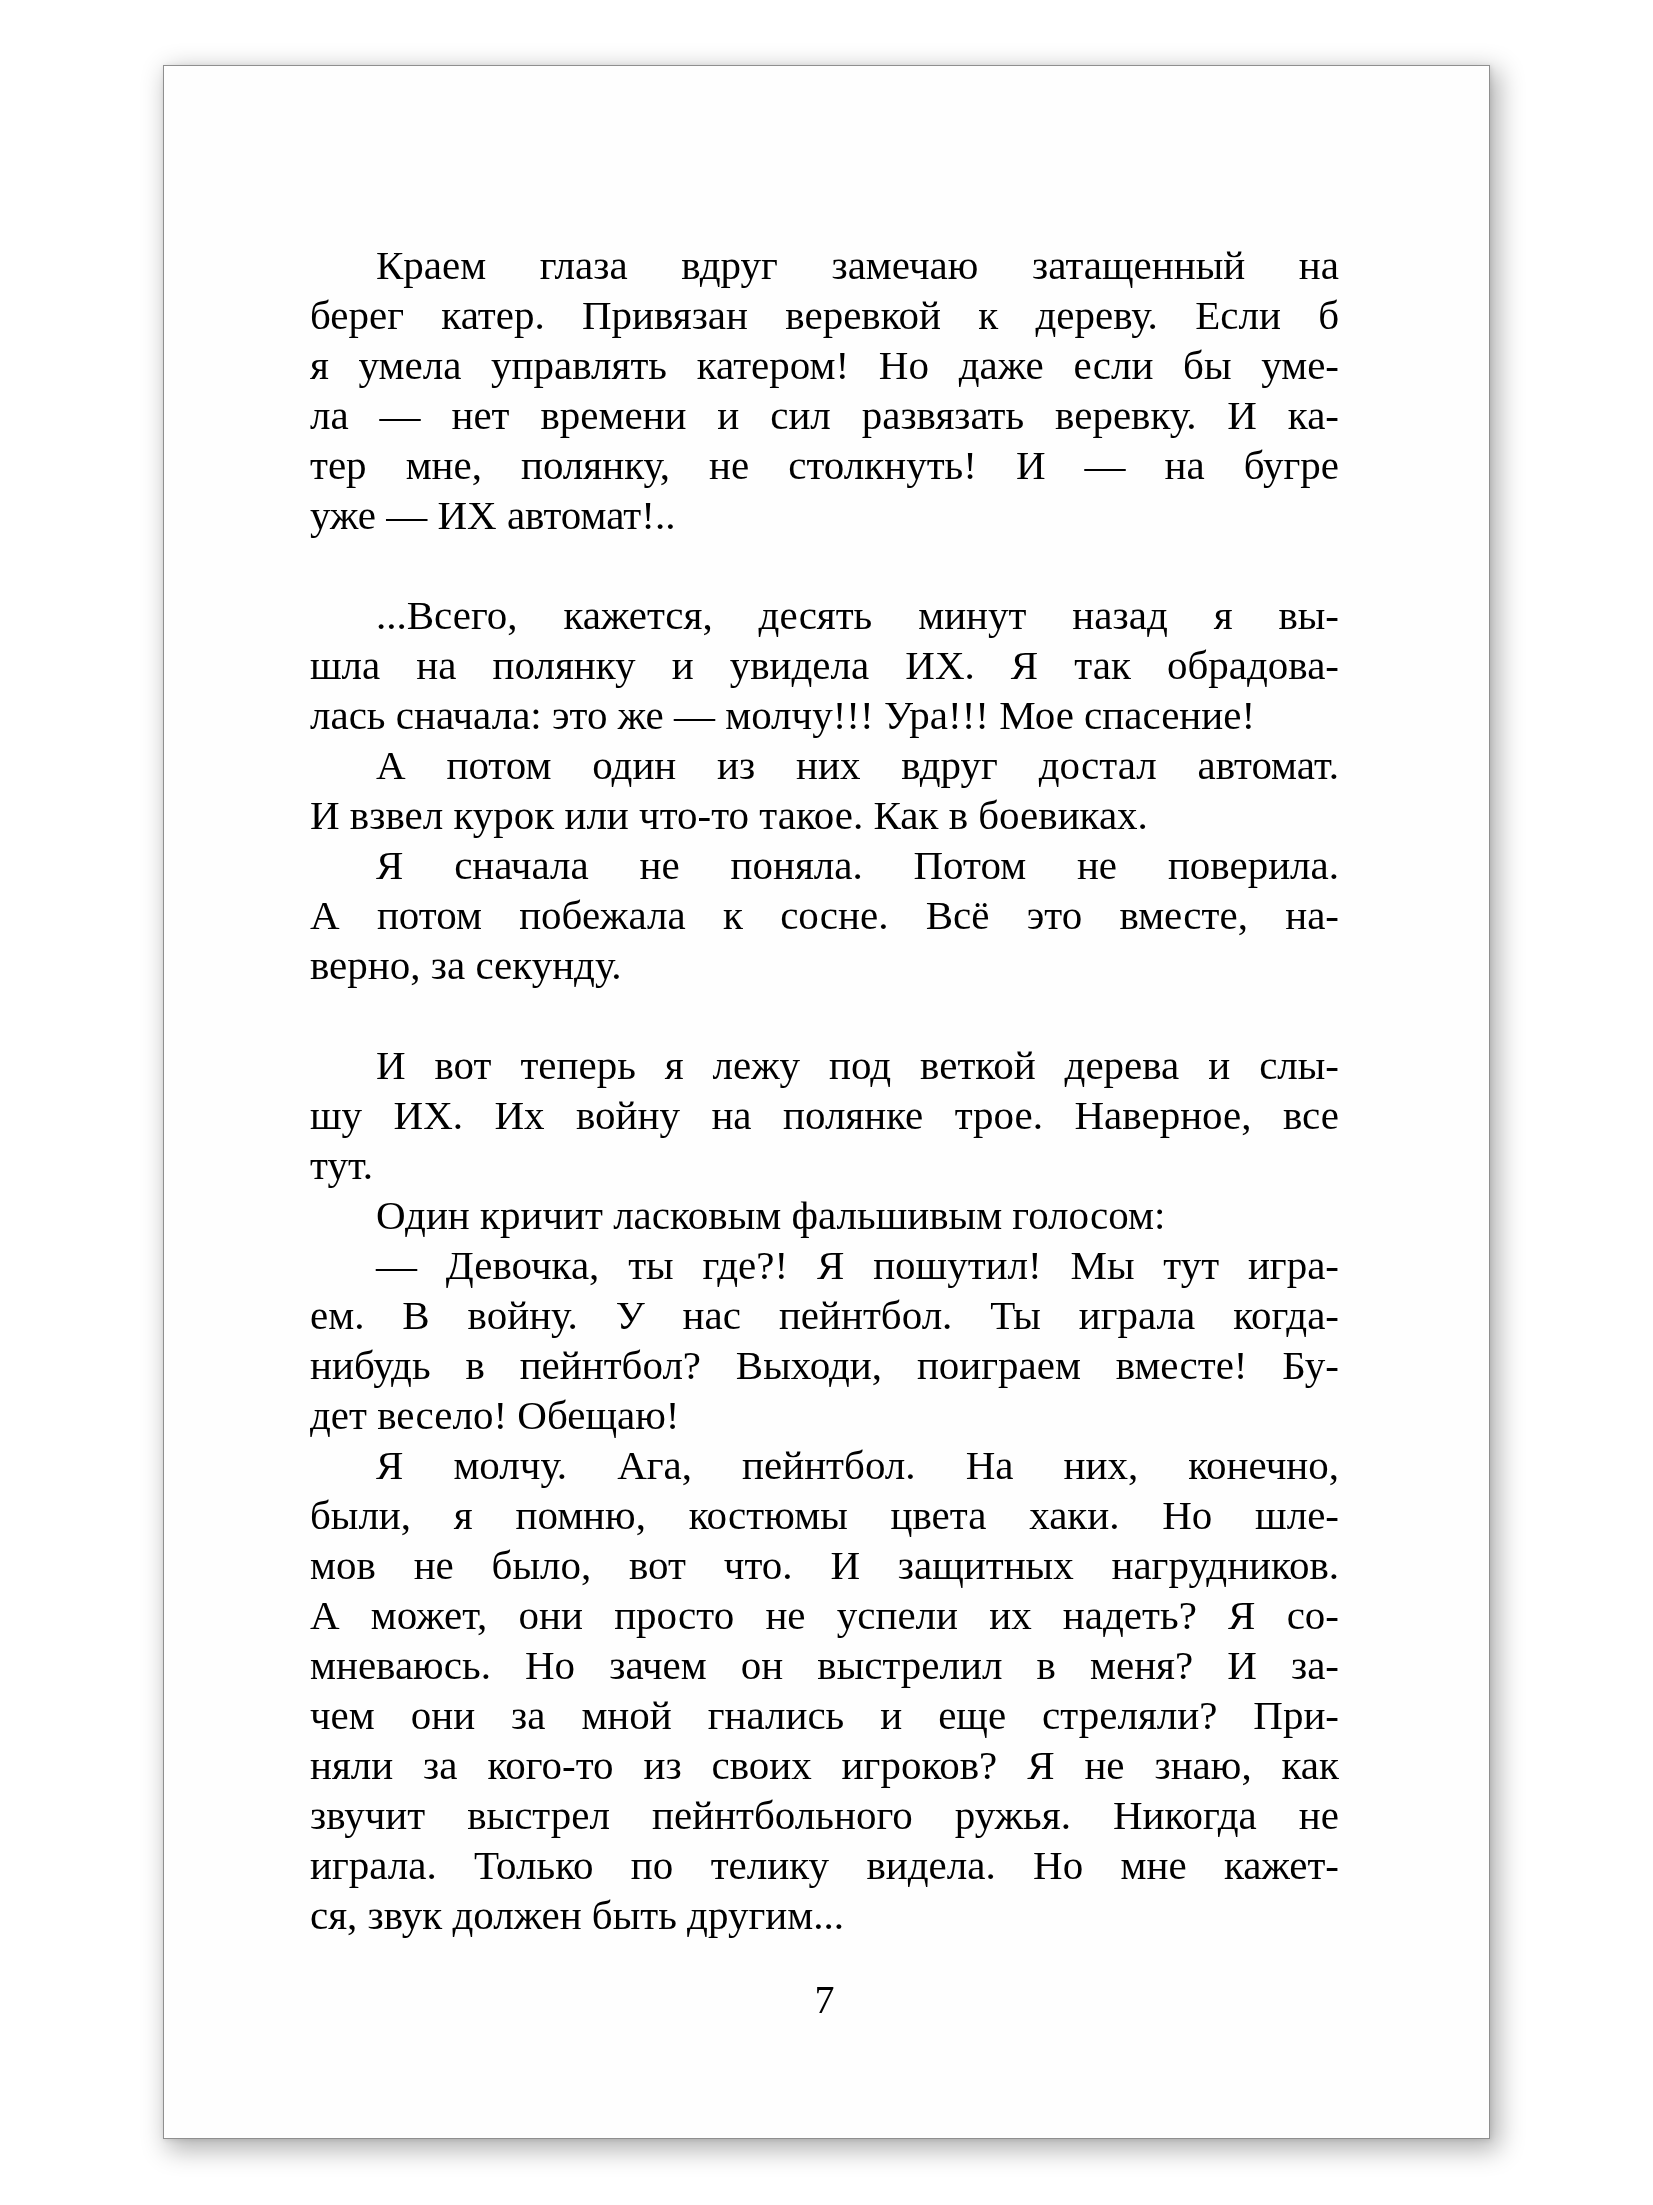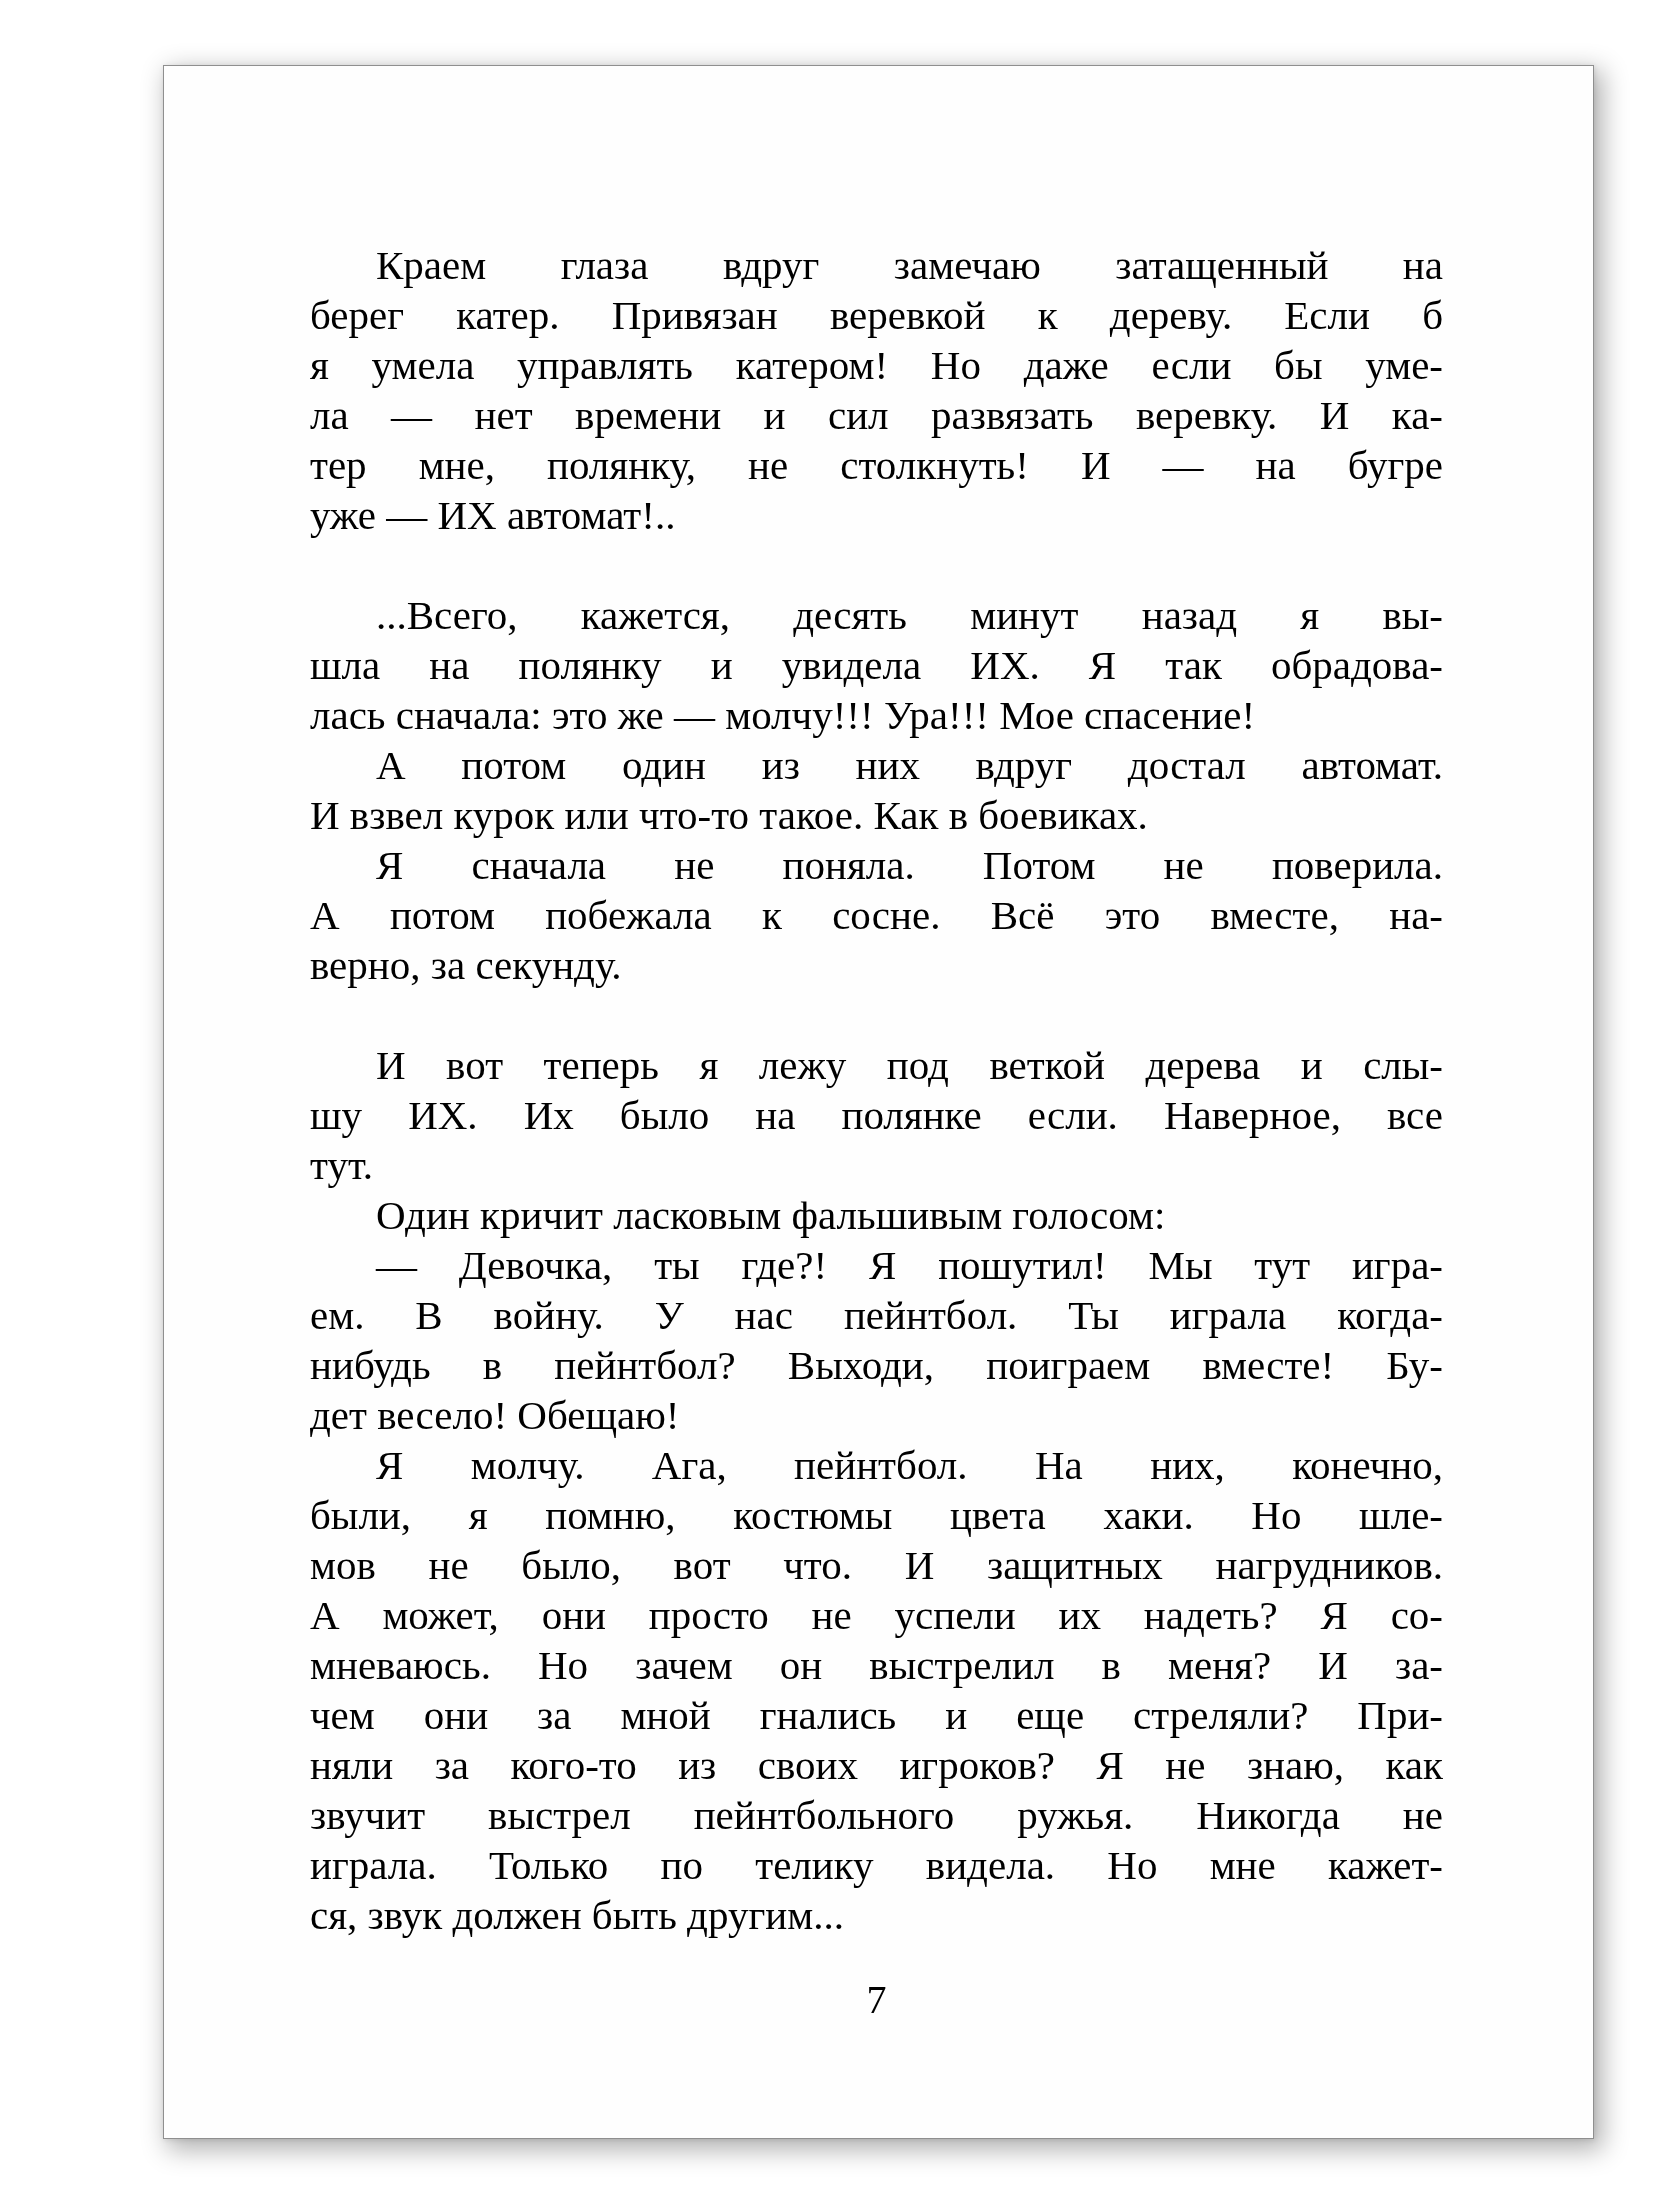--- a/index.html
+++ b/index.html
@@ -9,21 +9,21 @@
     width: 1654px;
     height: 2205px;
     background: #ffffff;
     overflow: hidden;
     font-family: "Liberation Serif", "DejaVu Serif", serif;
   }
   .page {
     position: absolute;
     left: 163px;
     top: 65px;
-    width: 1431px;
+    width: 1327px;
     height: 2074px;
     box-sizing: border-box;
     background: #fefefe;
     border: 1.3px solid #8f8f8f;
     box-shadow: 6.2px 8px 24px 2.6px rgba(0,0,0,0.30),
                 0.9px 1.3px 5.3px rgba(0,0,0,0.10);
   }
   .content {
     box-sizing: border-box;
     width: 100%;
@@ -79,21 +79,21 @@
           </div>
           <div class="para">
             <div class="line first">Я сначала не поняла. Потом не поверила.</div>
             <div class="line">А потом побежала к сосне. Всё это вместе, на-</div>
             <div class="line para-end">верно, за секунду.</div>
           </div>
         </div>
         <div class="section">
           <div class="para">
             <div class="line first">И вот теперь я лежу под веткой дерева и слы-</div>
-            <div class="line">шу ИХ. Их было на полянке если. Наверное, все</div>
+            <div class="line">шу ИХ. Их войну на полянке трое. Наверное, все</div>
             <div class="line para-end">тут.</div>
           </div>
           <div class="para">
             <div class="line first para-end">Один кричит ласковым фальшивым голосом:</div>
           </div>
           <div class="para">
             <div class="line first">— Девочка, ты где?! Я пошутил! Мы тут игра-</div>
             <div class="line">ем. В войну. У нас пейнтбол. Ты играла когда-</div>
             <div class="line">нибудь в пейнтбол? Выходи, поиграем вместе! Бу-</div>
             <div class="line para-end">дет весело! Обещаю!</div>

